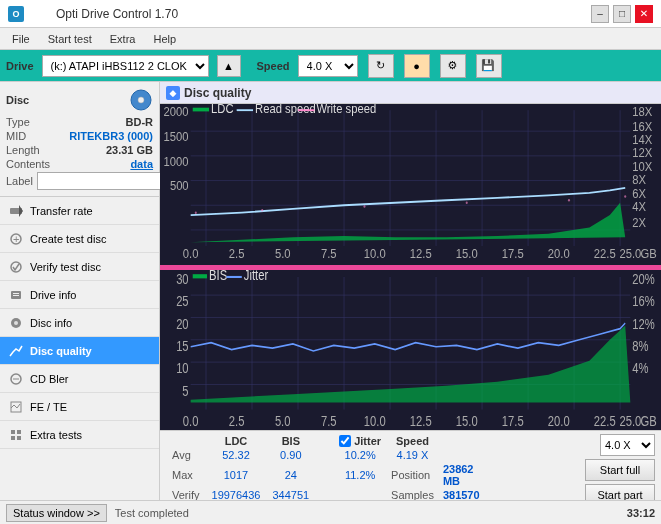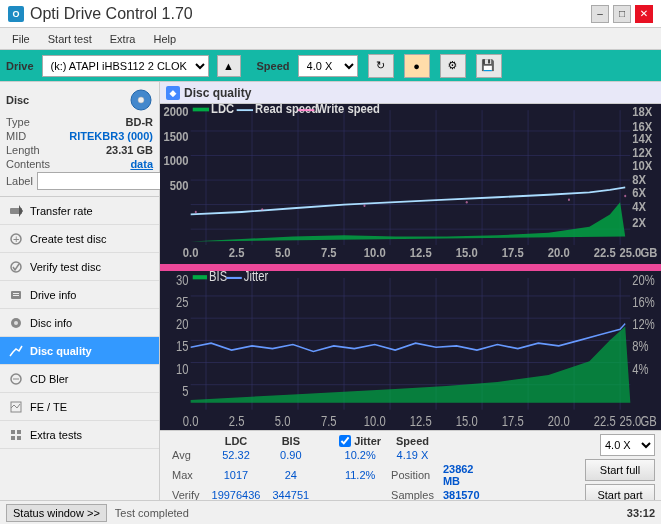--- a/index.html
+++ b/index.html
@@ -2,21 +2,21 @@
 <html><head>
   <meta charset="utf-8">
   <style>
     * { box-sizing: border-box; margin: 0; padding: 0; font-family: 'Segoe UI', Tahoma, Geneva, Verdana, sans-serif; font-size: 11px; }
     body { width: 661px; height: 524px; background: #f0f0f0; overflow: hidden; }
 
     
     .titlebar { background: #fff; height: 28px; display: flex; align-items: center; justify-content: space-between; padding: 0 8px; border-bottom: 1px solid #ccc; }
     .titlebar-left { display: flex; align-items: center; gap: 6px; }
     .titlebar-icon { width: 16px; height: 16px; background: #1e8bc3; border-radius: 2px; display: flex; align-items: center; justify-content: center; color: white; font-size: 9px; font-weight: bold; }
-    .titlebar-title { font-size: 16px; color: #333; }
+    .titlebar-title { font-size: 12px; color: #333; margin-left: 26px; }
     .titlebar-controls { display: flex; gap: 4px; }
     .titlebar-btn { width: 18px; height: 18px; border: 1px solid #aaa; background: #e0e0e0; display: flex; align-items: center; justify-content: center; cursor: pointer; font-size: 10px; color: #333; }
     .titlebar-btn.close { background: #e81123; color: white; border-color: #e81123; }
 
     
     .menubar { background: #f0f0f0; height: 22px; display: flex; align-items: center; padding: 0 4px; border-bottom: 1px solid #ccc; gap: 2px; }
     .menu-item { padding: 2px 8px; cursor: pointer; font-size: 11px; color: #333; }
 
     
     .drivebar { background: #14b8a6; height: 32px; display: flex; align-items: center; padding: 0 6px; border-bottom: 1px solid #ccc; gap: 8px; }
@@ -54,21 +54,21 @@
     
     .content { flex: 1; display: flex; flex-direction: column; overflow: hidden; }
 
     
     .quality-header { background: #e8e8f8; height: 22px; display: flex; align-items: center; padding: 0 6px; border-bottom: 1px solid #ccc; gap: 4px; }
     .quality-icon { width: 14px; height: 14px; background: #4488ff; border-radius: 2px; display: flex; align-items: center; justify-content: center; color: white; font-size: 9px; }
     .quality-title { font-weight: bold; font-size: 12px; color: #333; }
 
     
     .charts-area { flex: 1; display: flex; flex-direction: column; background: #1a1a2e; }
-    .chart-top { flex: 1; position: relative; border-bottom: 7px solid #ec4899; font-weight: bold; }
+    .chart-top { flex: 1; position: relative; border-bottom: 5px solid #ec4899; }
     .chart-bottom { flex: 1; position: relative; }
     svg.chart { width: 100%; height: 100%; }
 
     
     .stats-bar { background: #f0f0f0; border-top: 1px solid #ccc; padding: 3px 6px; display: flex; gap: 12px; align-items: flex-start; }
     .stats-table { font-size: 10px; }
     .stats-table td { padding: 1px 6px; }
     .stats-table .col-header { font-weight: bold; text-align: center; color: #333; }
     .stats-table .col-blue { color: #0055cc; text-align: center; }
     .right-btns { margin-left: auto; display: flex; flex-direction: column; gap: 3px; align-items: flex-end; }

